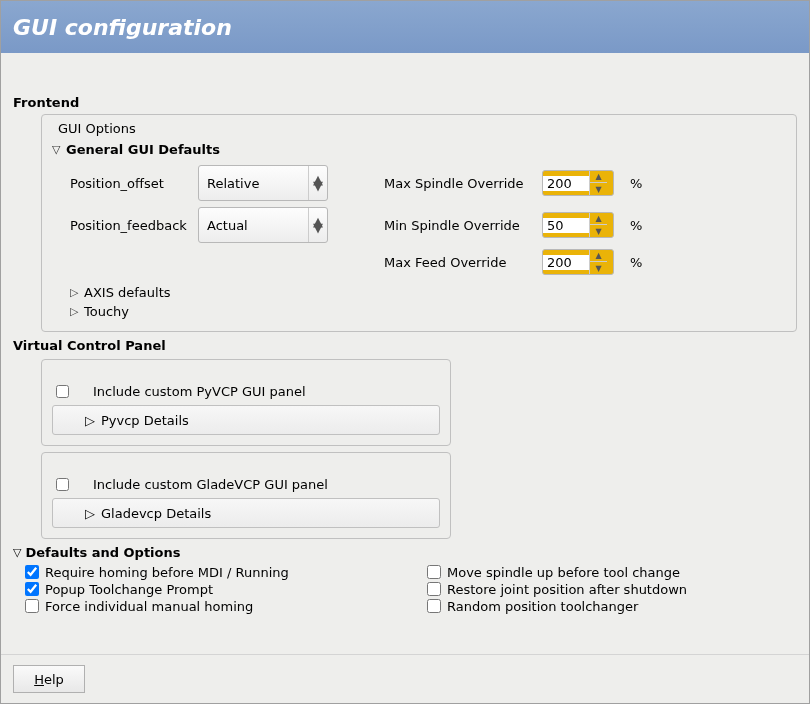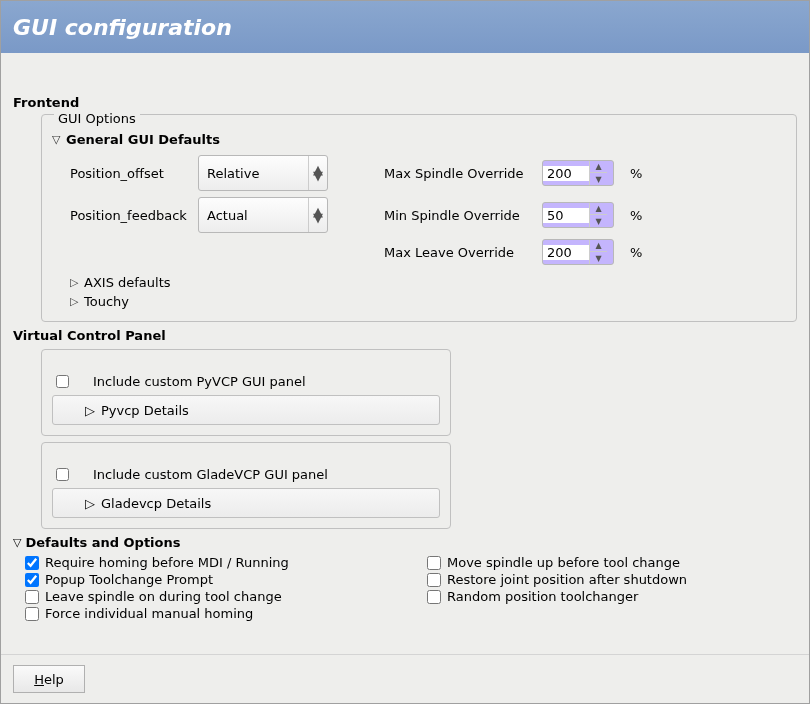--- a/index.html
+++ b/index.html
@@ -1,44 +1,44 @@
 <!DOCTYPE html>
 <html><head>
 <meta charset="utf-8">
 <style>
 * { box-sizing: border-box; margin: 0; padding: 0; font-family: "DejaVu Sans", "Liberation Sans", Arial, sans-serif; font-size: 13px; }
 body { background: #eeeeec; width: 810px; height: 704px; display: flex; flex-direction: column; border: 1px solid #a0a0a0; }
 .titlebar { background: linear-gradient(#8aa7cf, #7a99c7); height: 52px; display: flex; align-items: center; padding: 0 12px; }
 .titlebar h1 { color: #fff; font-size: 22px; font-weight: bold; font-style: italic; }
 .content { flex: 1; padding: 10px 12px; overflow: auto; }
 .section-label { font-weight: bold; margin-bottom: 4px; display: block; margin-top: 32px; }
-.fieldset { border: 1px solid #c0c0c0; border-radius: 4px; padding: 10px 10px 10px; margin: 0 0 4px 28px; position: relative; }
+.fieldset { border: 1px solid #c0c0c0; border-radius: 4px; padding: 20px 10px 10px; margin: 0 0 4px 28px; position: relative; }
 .legend { position: relative; top: -14px; background: #eeeeec; padding: 0 4px; margin-left: 2px; font-size: 13px; }
 .fieldset-inner { margin-top: -10px; }
 .expander { display: flex; align-items: center; gap: 4px; cursor: pointer; padding: 2px 0; }
 .expander .tri { width: 10px; display: inline-block; font-size: 11px; color: #333; }
 .expander.bold span.label { font-weight: bold; }
 .row-grid { display: grid; grid-template-columns: 120px 130px 40px 150px 80px 20px; gap: 6px 8px; align-items: center; margin: 6px 0 8px 18px; }
 .row-grid label { white-space: nowrap; }
 .select { display: flex; align-items: center; justify-content: space-between; background: linear-gradient(#fdfdfd, #ededed); border: 1px solid #b8b8b8; border-radius: 3px; height: 36px; padding: 0 4px 0 8px; }
 .select .sep { border-left: 1px solid #ccc; height: 100%; display: flex; align-items: center; padding-left: 4px; }
 .select .arrows { display: flex; flex-direction: column; line-height: 6px; font-size: 8px; color: #555; }
-.spin { display: flex; align-items: center; background: #c4b5fd; border: 1px solid #b8b8b8; border-radius: 3px; height: 26px; width: 72px; }
+.spin { display: flex; align-items: center; background: #eab308; border: 1px solid #b8b8b8; border-radius: 3px; height: 26px; width: 72px; }
 .spin input { border: none; outline: none; width: 46px; padding: 0 4px; text-align: left; font-size: 13px; }
 .spin .updown { display: flex; flex-direction: column; border-left: 1px solid #ccc; width: 18px; }
 .spin .updown div { height: 12px; display: flex; align-items: center; justify-content: center; font-size: 8px; color: #555; cursor: pointer; }
 .spin .updown div:first-child { border-bottom: 1px solid #ccc; }
 .indent { margin-left: 18px; }
 .subpanel { border: 1px solid #c0c0c0; border-radius: 4px; margin: 6px 0 4px 28px; width: 410px; padding: 8px 10px 10px; position: relative; }
 .subpanel .legend-line { position: relative; top: -16px; background: #eeeeec; padding: 0 4px; display: inline-flex; align-items: center; gap: 24px; margin-top: 32px; }
 .subpanel .legend-line input[type=checkbox] { margin: 0; }
 .subpanel-inner { margin-top: -12px; }
 .detail-box { background: linear-gradient(#f7f7f7,#ececec); border: 1px solid #c0c0c0; border-radius: 3px; height: 30px; display: flex; align-items: center; padding: 0 10px 0 32px; width: 100%; }
 .options-grid { display: grid; grid-template-columns: 1fr 1fr; column-gap: 24px; row-gap: 4px; margin: 4px 0 0 4px; }
-.chk { display: flex; align-items: center; gap: 6px; padding: 1px 8px; }
+.chk { display: flex; gap: 6px; padding: 1px 8px; }
 .chk input { width: 14px; height: 14px; }
 .footer { border-top: 1px solid #d4d4d4; padding: 10px 12px; display: flex; justify-content: space-between; align-items: center; background: #eeeeec; }
 .btn { background: linear-gradient(#fafafa, #e8e8e8); border: 1px solid #b0b0b0; border-radius: 0; height: 28px; min-width: 72px; padding: 0 14px; cursor: pointer; font-size: 13px; }
 .btn.focused { outline: 1px dotted #555; outline-offset: -4px; border-color: #6a8abf; box-shadow: 0 0 0 1px #9ab3dc; }
 .btn .ul { text-decoration: underline; }
 .footer-right { display: flex; gap: 6px; }
 .sec-hdr { font-weight: bold; margin: 6px 0 2px 0; }
 .exp-sec { display: flex; align-items: center; gap: 4px; cursor: pointer; margin: 6px 0 2px 0; }
 .exp-sec .tri { font-size: 11px; }
 .exp-sec .label { font-weight: bold; }
@@ -102,21 +102,21 @@
           <div class="updown">
               <div>▲</div>
               <div>▼</div>
             </div>
         </div>
         <span>%</span>
 
         <div></div>
           <div></div>
           <div></div>
-        <label>Max Leave Override</label>
+        <label>Max Feed Override</label>
         <div class="spin">
           <input value="200" style="">
           <div class="updown">
               <div>▲</div>
               <div>▼</div>
             </div>
         </div>
         <span>%</span>
       </div>
 
@@ -169,24 +169,20 @@
       <div class="chk">
           <input type="checkbox" checked="" style="">
           <span>Require homing before MDI / Running</span>
         </div>
       <div class="chk">
           <input type="checkbox" checked="" style="">
           <span>Popup Toolchange Prompt</span>
         </div>
       <div class="chk">
           <input type="checkbox" style="">
-          <span>Leave spindle on during tool change</span>
-        </div>
-      <div class="chk">
-          <input type="checkbox" style="">
           <span>Force individual manual homing</span>
         </div>
     </div>
     <div>
       <div class="chk">
           <input type="checkbox" style="">
           <span>Move spindle up before tool change</span>
         </div>
       <div class="chk">
           <input type="checkbox" style="">

